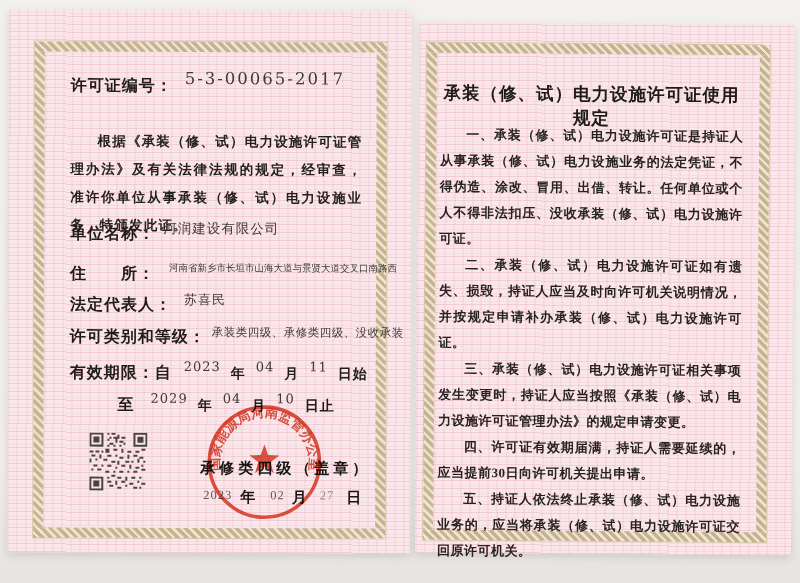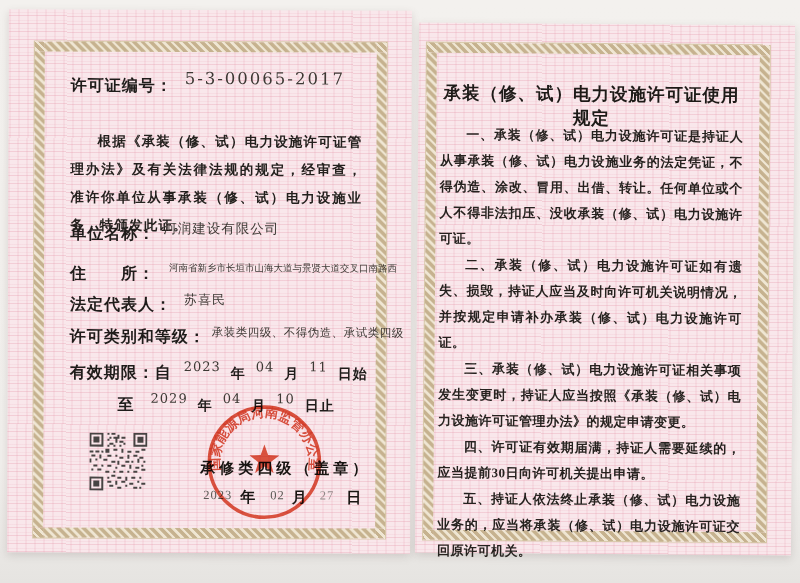--- a/index.html
+++ b/index.html
@@ -68,21 +68,21 @@
     <span class="val num" style="transform:translateY(-8px);margin-left:10px;font-size:9.5px;letter-spacing:0;">河南省新乡市长垣市山海大道与景贤大道交叉口南路西</span>
   </div>
 
   <div class="abs" style="left:62px;top:285px;">
     <span class="lbl">法定代表人：</span>
     <span class="val num" style="transform:translateY(-6px);margin-left:8px;">苏喜民</span>
   </div>
 
   <div class="abs" style="left:62px;top:317px;">
     <span class="lbl">许可类别和等级：</span>
-    <span class="val num" style="transform:translateY(-6px);margin-left:2px;font-size:11.5px;letter-spacing:.5px;">承装类四级、不得伪造、承试类四级</span>
+    <span class="val num" style="transform:translateY(-6px);margin-left:2px;font-size:11.5px;letter-spacing:.5px;">承装类四级、承修类四级、没收承装</span>
   </div>
 
   <div class="abs" style="left:62px;top:353px;white-space:nowrap;">
     <span class="lbl">有效期限：自</span>
     <span class="num" style="margin-left:8px;">2023</span>
     <span class="unit">年</span>
     <span class="num">04</span>
     <span class="unit">月</span>
     <span class="num">11</span>
     <span class="unit">日始</span>

